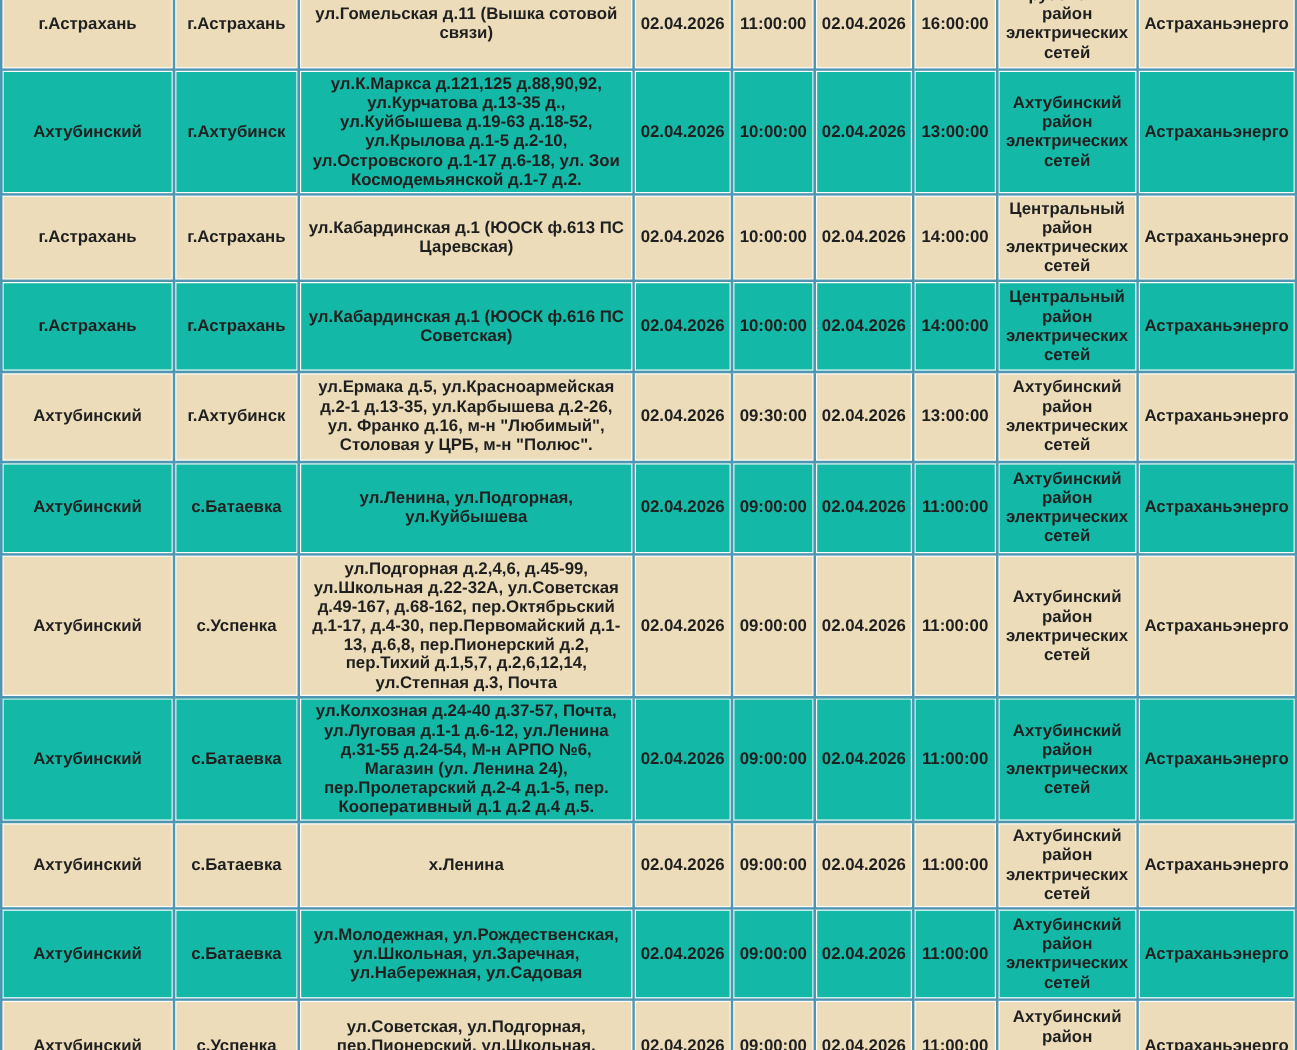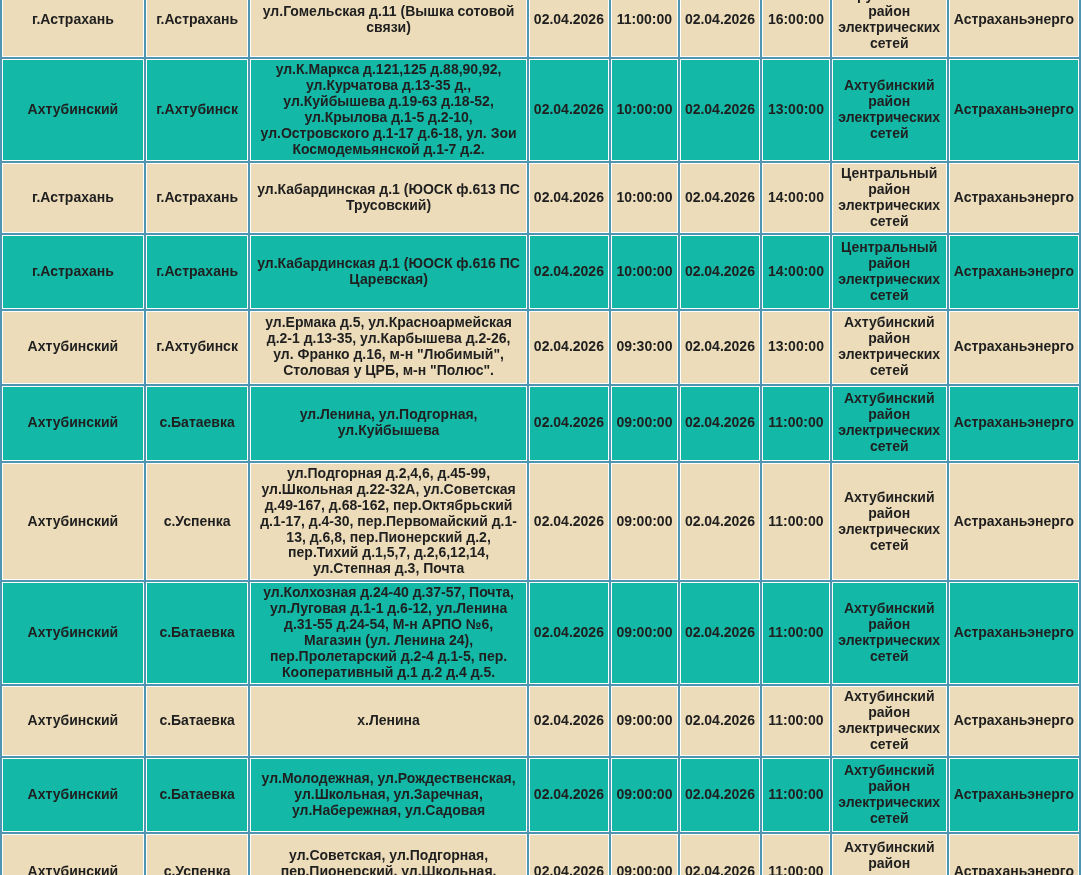--- a/index.html
+++ b/index.html
@@ -95,32 +95,32 @@
           <td>02.04.2026</td>
           <td>10:00:00</td>
           <td>02.04.2026</td>
           <td>13:00:00</td>
           <td>Ахтубинский район электрических сетей</td>
           <td>Астраханьэнерго</td>
         </tr>
         <tr class="stripe">
           <td>г.Астрахань</td>
           <td>г.Астрахань</td>
-          <td>ул.Кабардинская д.1 (ЮОСК ф.613 ПС Трусовский)</td>
+          <td>ул.Кабардинская д.1 (ЮОСК ф.613 ПС Царевская)</td>
           <td>02.04.2026</td>
           <td>10:00:00</td>
           <td>02.04.2026</td>
           <td>14:00:00</td>
           <td>Центральный район электрических сетей</td>
           <td>Астраханьэнерго</td>
         </tr>
         <tr class="alt">
           <td>г.Астрахань</td>
           <td>г.Астрахань</td>
-          <td>ул.Кабардинская д.1 (ЮОСК ф.616 ПС Царевская)</td>
+          <td>ул.Кабардинская д.1 (ЮОСК ф.616 ПС Советская)</td>
           <td>02.04.2026</td>
           <td>10:00:00</td>
           <td>02.04.2026</td>
           <td>14:00:00</td>
           <td>Центральный район электрических сетей</td>
           <td>Астраханьэнерго</td>
         </tr>
         <tr class="stripe">
           <td>Ахтубинский</td>
           <td>г.Ахтубинск</td>

